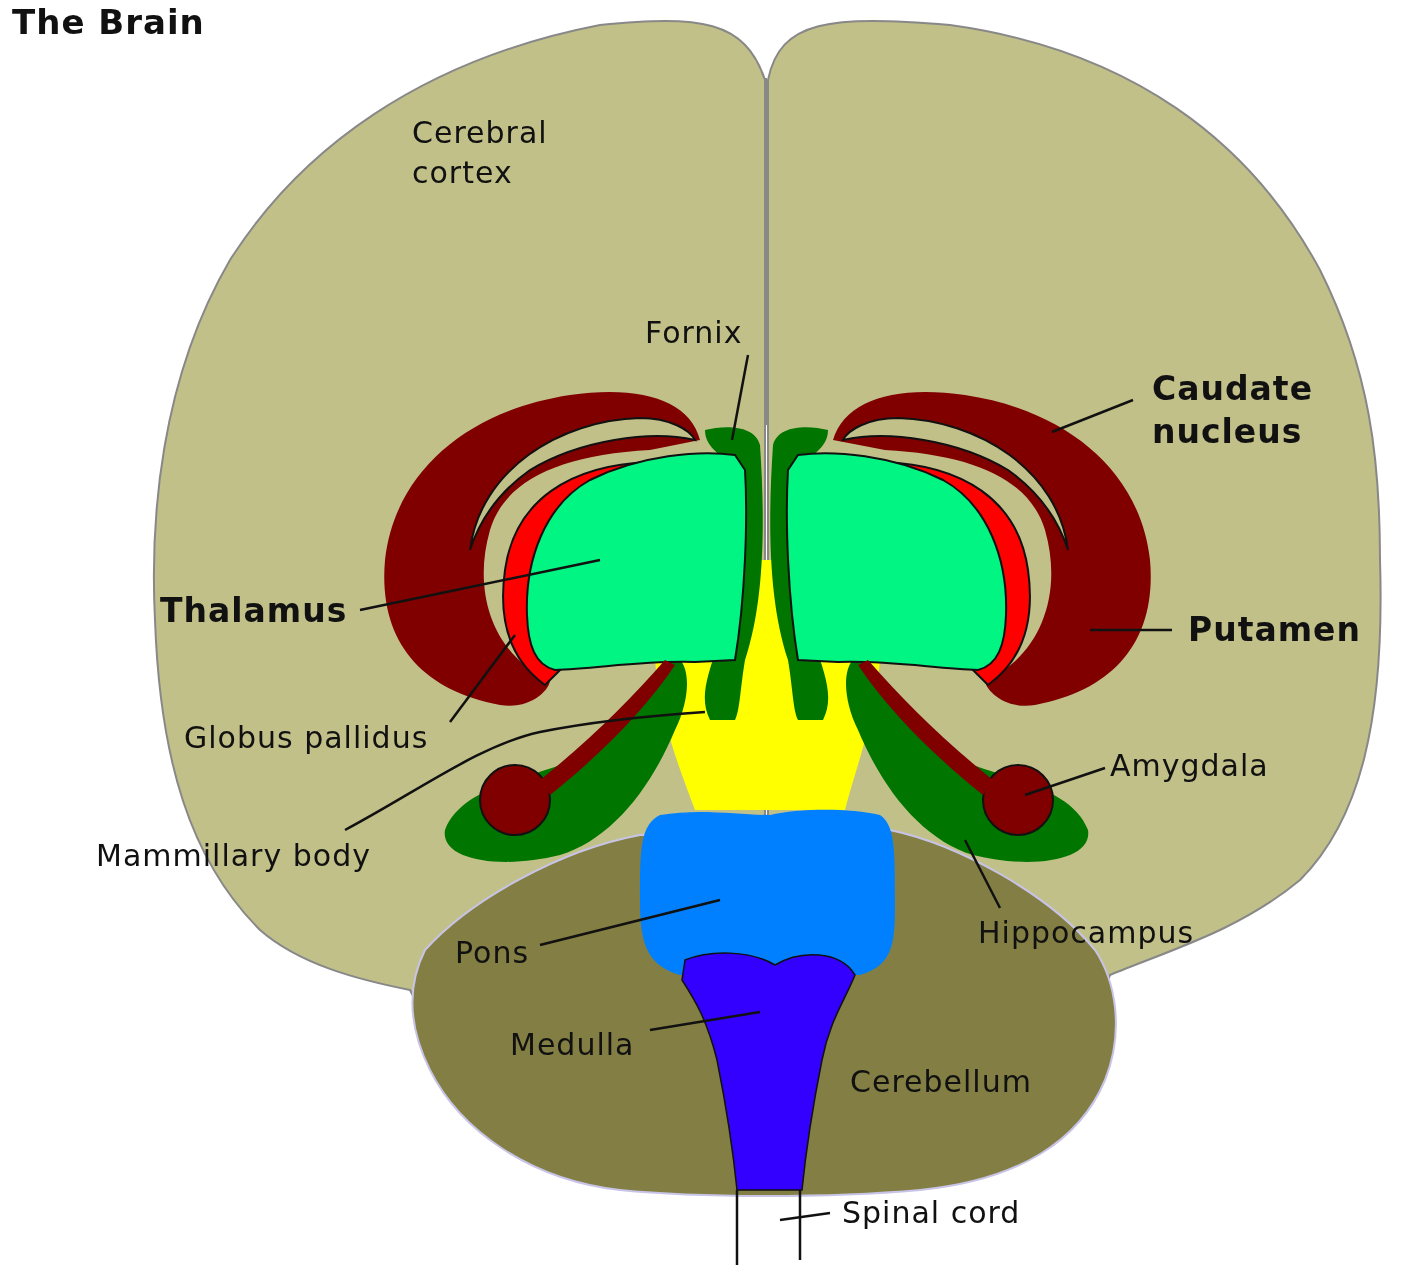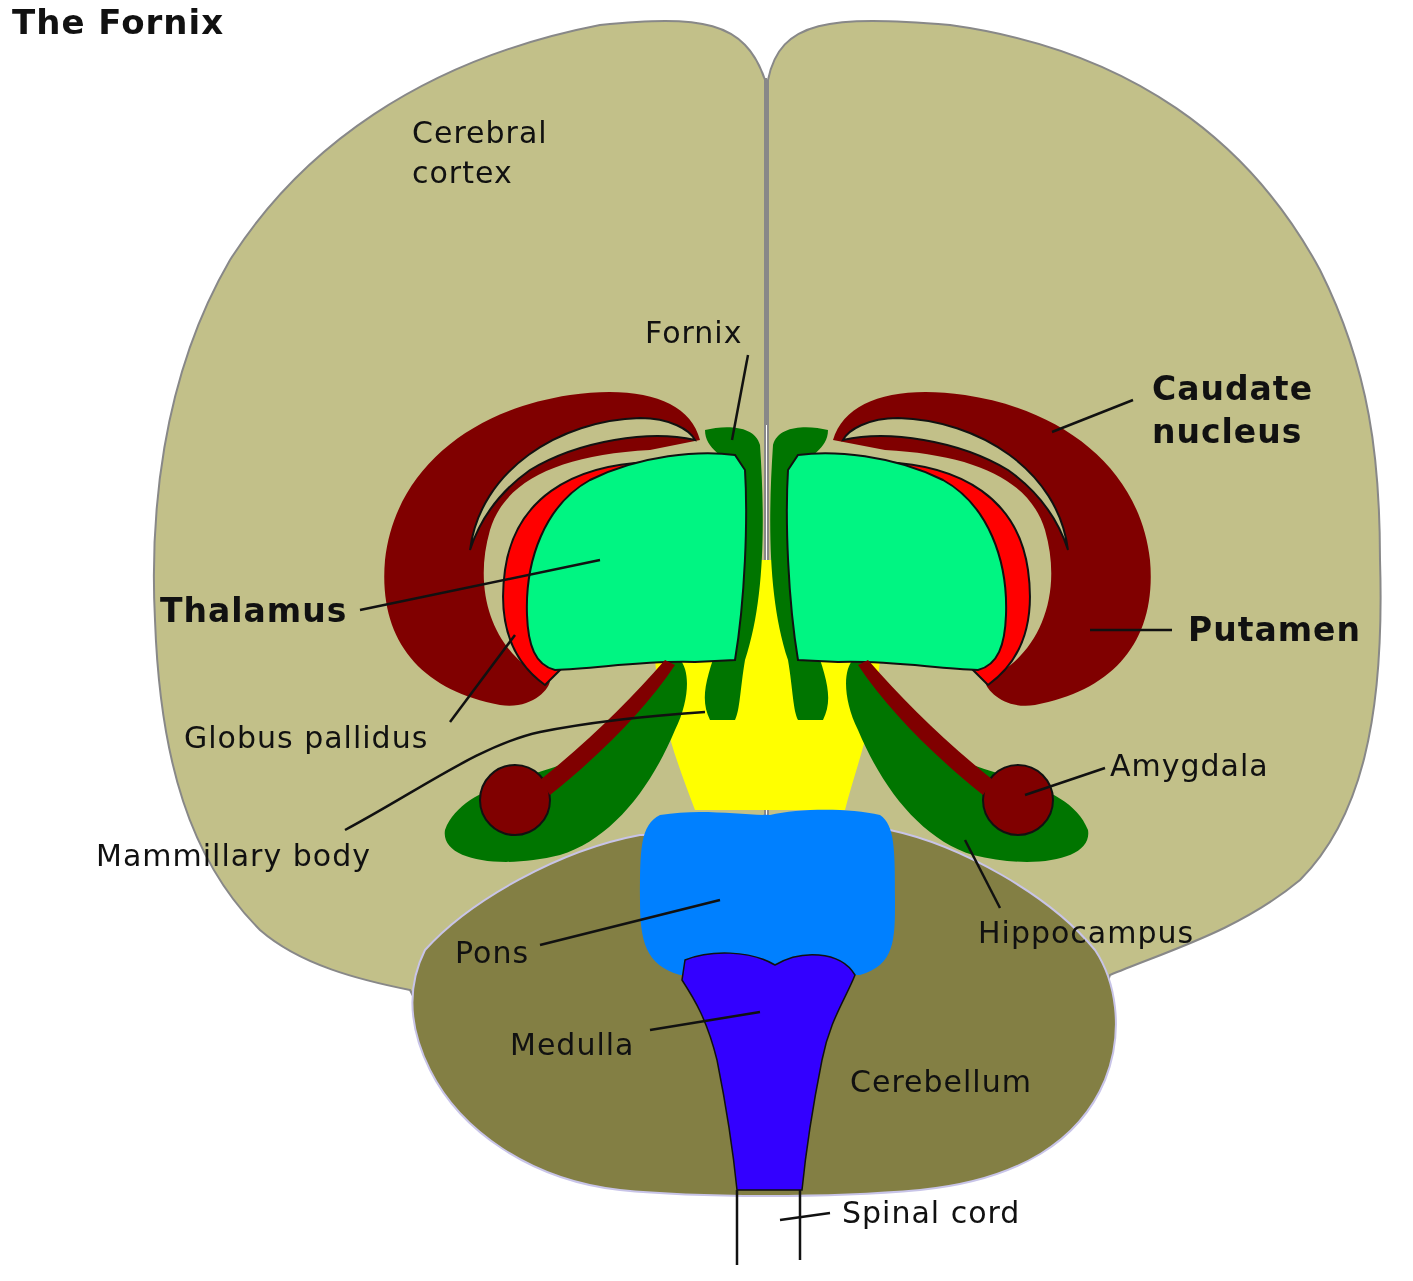--- a/index.html
+++ b/index.html
@@ -7,21 +7,21 @@
   #title { position:absolute; left:12px; top:2px; font-size:34px; font-weight:bold; color:#111; letter-spacing:1px; margin:0; }
   svg { position:absolute; left:0; top:0; }
   .lbl { font-family:"DejaVu Sans", sans-serif; font-size:30px; fill:#111; letter-spacing:1px; }
   .lbl-b { font-family:"DejaVu Sans", sans-serif; font-size:33px; font-weight:bold; fill:#111; letter-spacing:1px; }
   .leader { stroke:#111; stroke-width:2.5; fill:none; }
   .outline { stroke:#111; stroke-width:2.5; }
 </style>
 </head>
 <body>
 
-<h1 id="title">The Fornix</h1>
+<h1 id="title">The Brain</h1>
 
 <svg width="1413" height="1281" viewBox="0 0 1413 1281">
 
   <path class="fill-cerebrum" d="M765,80 C745,20 700,15 600,25 C420,60 300,150 230,260 C160,380 150,520 155,620 C160,760 190,860 260,930 C300,965 360,980 410,990 L415,1000 L765,1000 Z" stroke="#888" stroke-width="2" fill="#c2c089"></path>
   <path class="fill-cerebrum" d="M768,80 C780,20 830,15 950,25 C1130,50 1250,140 1320,270 C1370,370 1380,460 1380,560 C1385,720 1360,820 1300,880 C1240,930 1170,950 1110,975 L1105,990 L768,990 Z" stroke="#888" stroke-width="2" fill="#c2c089"></path>
   <line x1="766" y1="78" x2="766" y2="425" stroke="#888" stroke-width="2"></line>
 
   <path class="fill-cerebellum" d="M640,835 C560,850 470,900 425,950 C405,990 410,1030 430,1070 C460,1130 530,1180 620,1190 C700,1198 830,1198 920,1190 C1020,1180 1080,1140 1105,1080 C1125,1030 1115,980 1095,950 C1050,895 960,845 890,830 Z" stroke="#c8c4e8" stroke-width="2" fill="#837f44"></path>
 
   <path class="fill-caudate" d="M700,440 C690,400 640,385 570,395 C470,410 395,470 385,560 C378,640 420,690 500,705 C530,710 550,690 550,680 C500,660 470,600 490,530 C505,480 560,455 650,450 Z" fill="#800000"></path>

